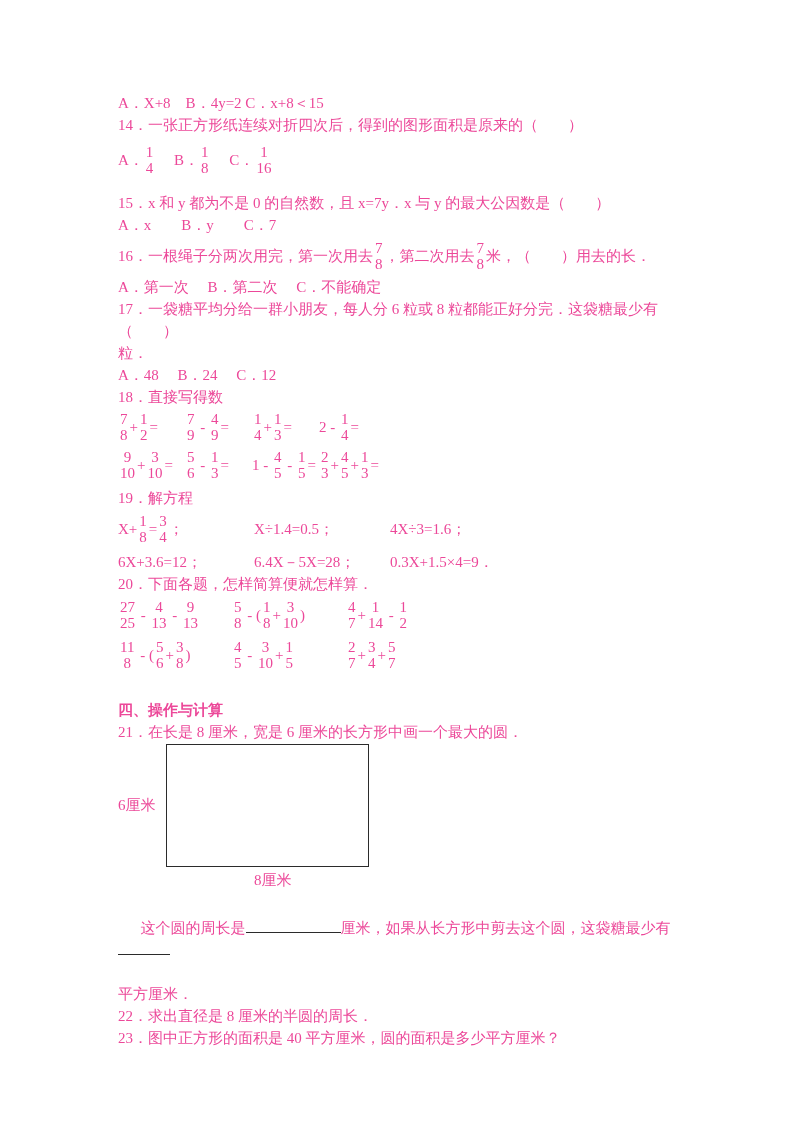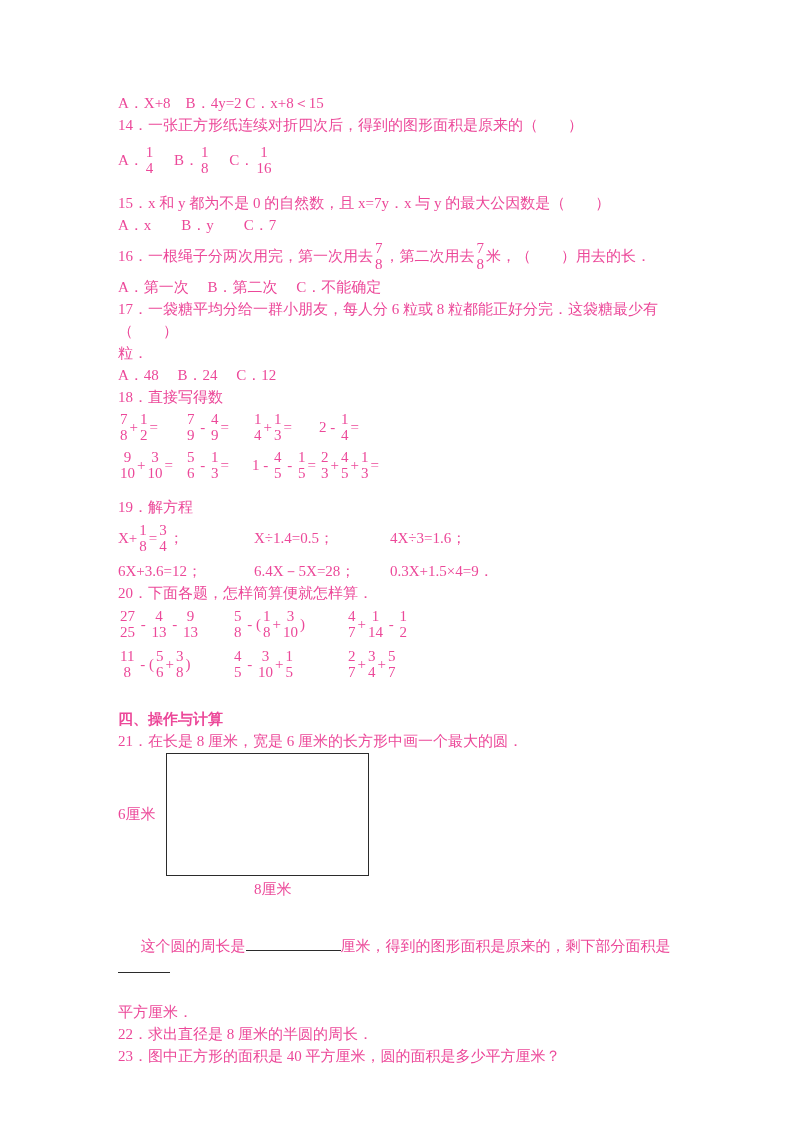--- a/index.html
+++ b/index.html
@@ -27,21 +27,21 @@
   .frac span{display:block;}
   .tk{white-space:pre;}
   .figure{position:relative;height:148px;margin-top:1px;}
   .rect{position:absolute;left:48px;top:0;width:201px;height:121px;border:1px solid #2b2b2b;background:#ffffff;}
   .h-label{position:absolute;left:0;top:50px;line-height:22px;}
   .w-label{position:absolute;left:136px;top:125px;line-height:22px;}
   .blank{display:inline-block;border-bottom:1px solid #2b2b2b;height:13px;}
   .blank-long{width:95px;}
   .blank-short{width:52px;}
   .mt4{margin-top:4px;}  .mt6{margin-top:12px;}  .mt14{margin-top:14px;}
-  .mt3{margin-top:12px;}  .mt2{margin-top:2px;}  .mt24{margin-top:24px;}
+  .mt3{margin-top:3px;}  .mt2{margin-top:2px;}  .mt24{margin-top:24px;}
 </style>
 </head>
 <body>
 
 <div class="page">
   <div class="content">
 
     <div class="line">A．X+8　B．4y=2 C．x+8＜15</div>
 
     <div class="line">14．一张正方形纸连续对折四次后，得到的图形面积是原来的（　　）</div>
@@ -321,21 +321,21 @@
     <div class="line bold mt24">四、操作与计算</div>
     <div class="line">21．在长是 8 厘米，宽是 6 厘米的长方形中画一个最大的圆．</div>
 
     <div class="figure">
       <div class="rect"></div>
       <div class="h-label">6厘米</div>
       <div class="w-label">8厘米</div>
     </div>
 
     <div class="line mt3">
-      <span>这个圆的周长是</span><span class="blank blank-long"></span><span>厘米，得到的图形面积是原来的，剩下部分面积是</span><span class="blank blank-short"></span>
+      <span>这个圆的周长是</span><span class="blank blank-long"></span><span>厘米，如果从长方形中剪去这个圆，这袋糖最少有</span><span class="blank blank-short"></span>
     </div>
     <div class="line">平方厘米．</div>
 
     <div class="line">22．求出直径是 8 厘米的半圆的周长．</div>
     <div class="line">23．图中正方形的面积是 40 平方厘米，圆的面积是多少平方厘米？</div>
 
   </div>
 </div>
 
 </body></html>

